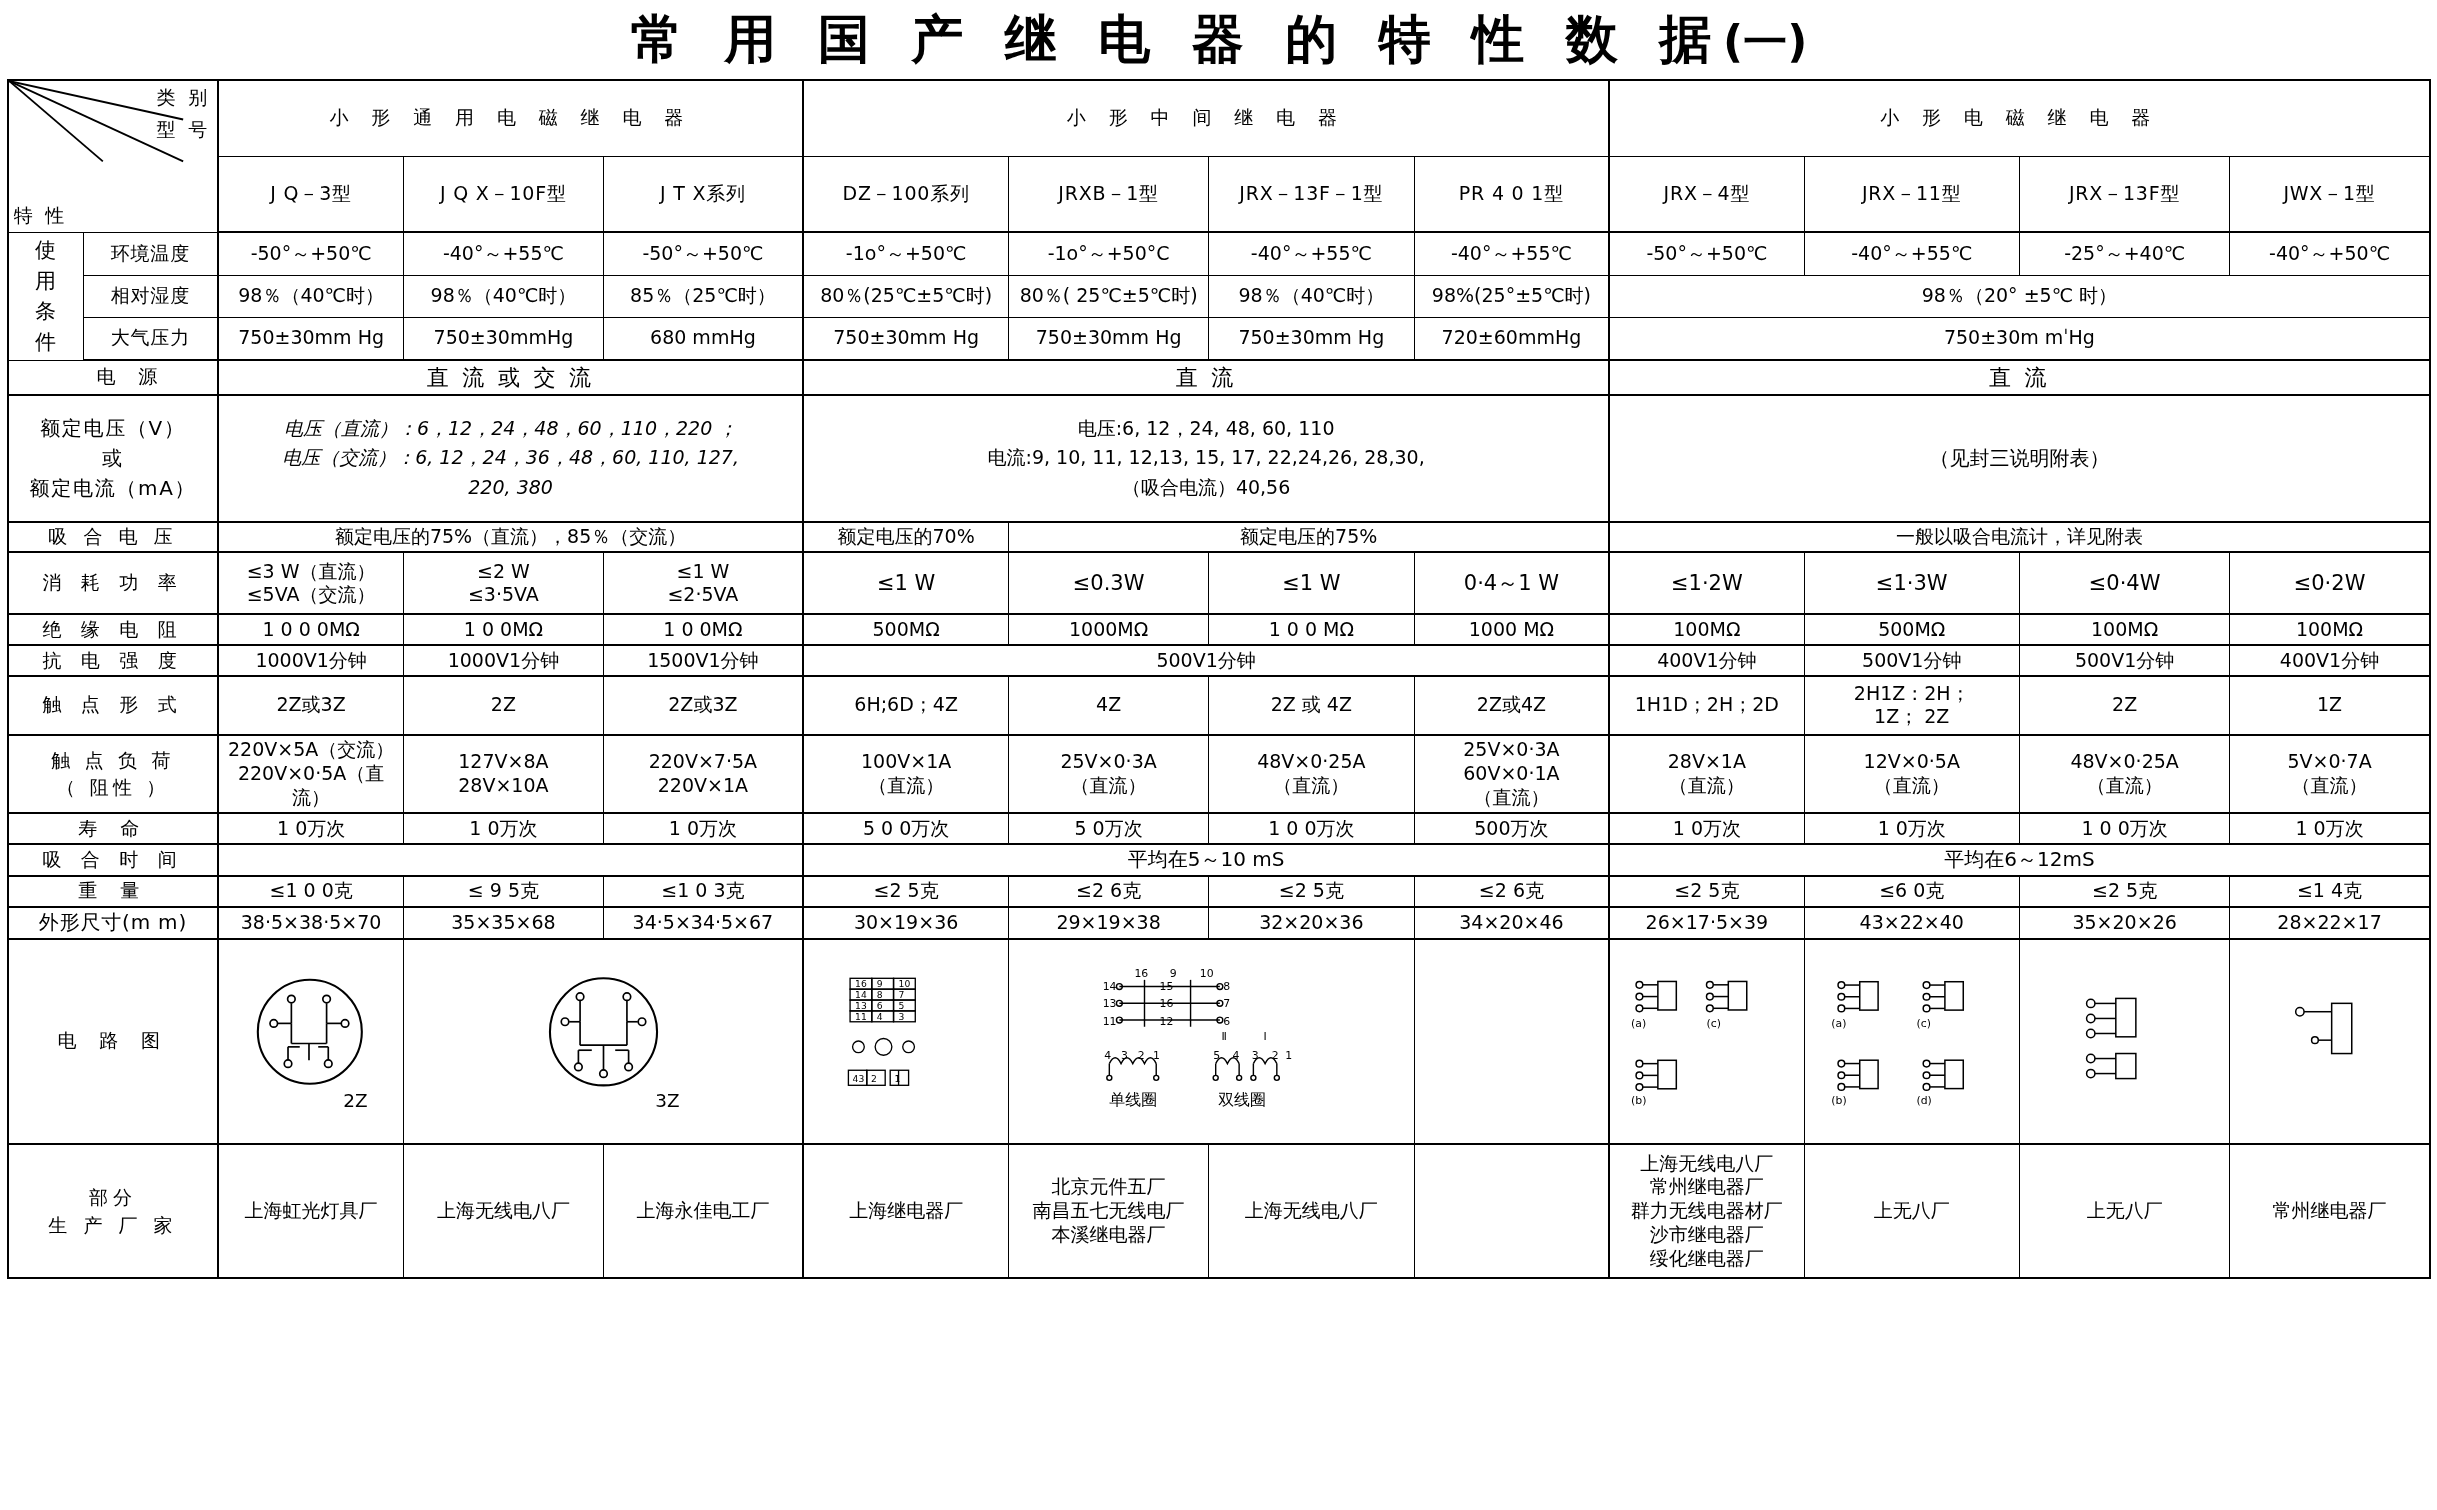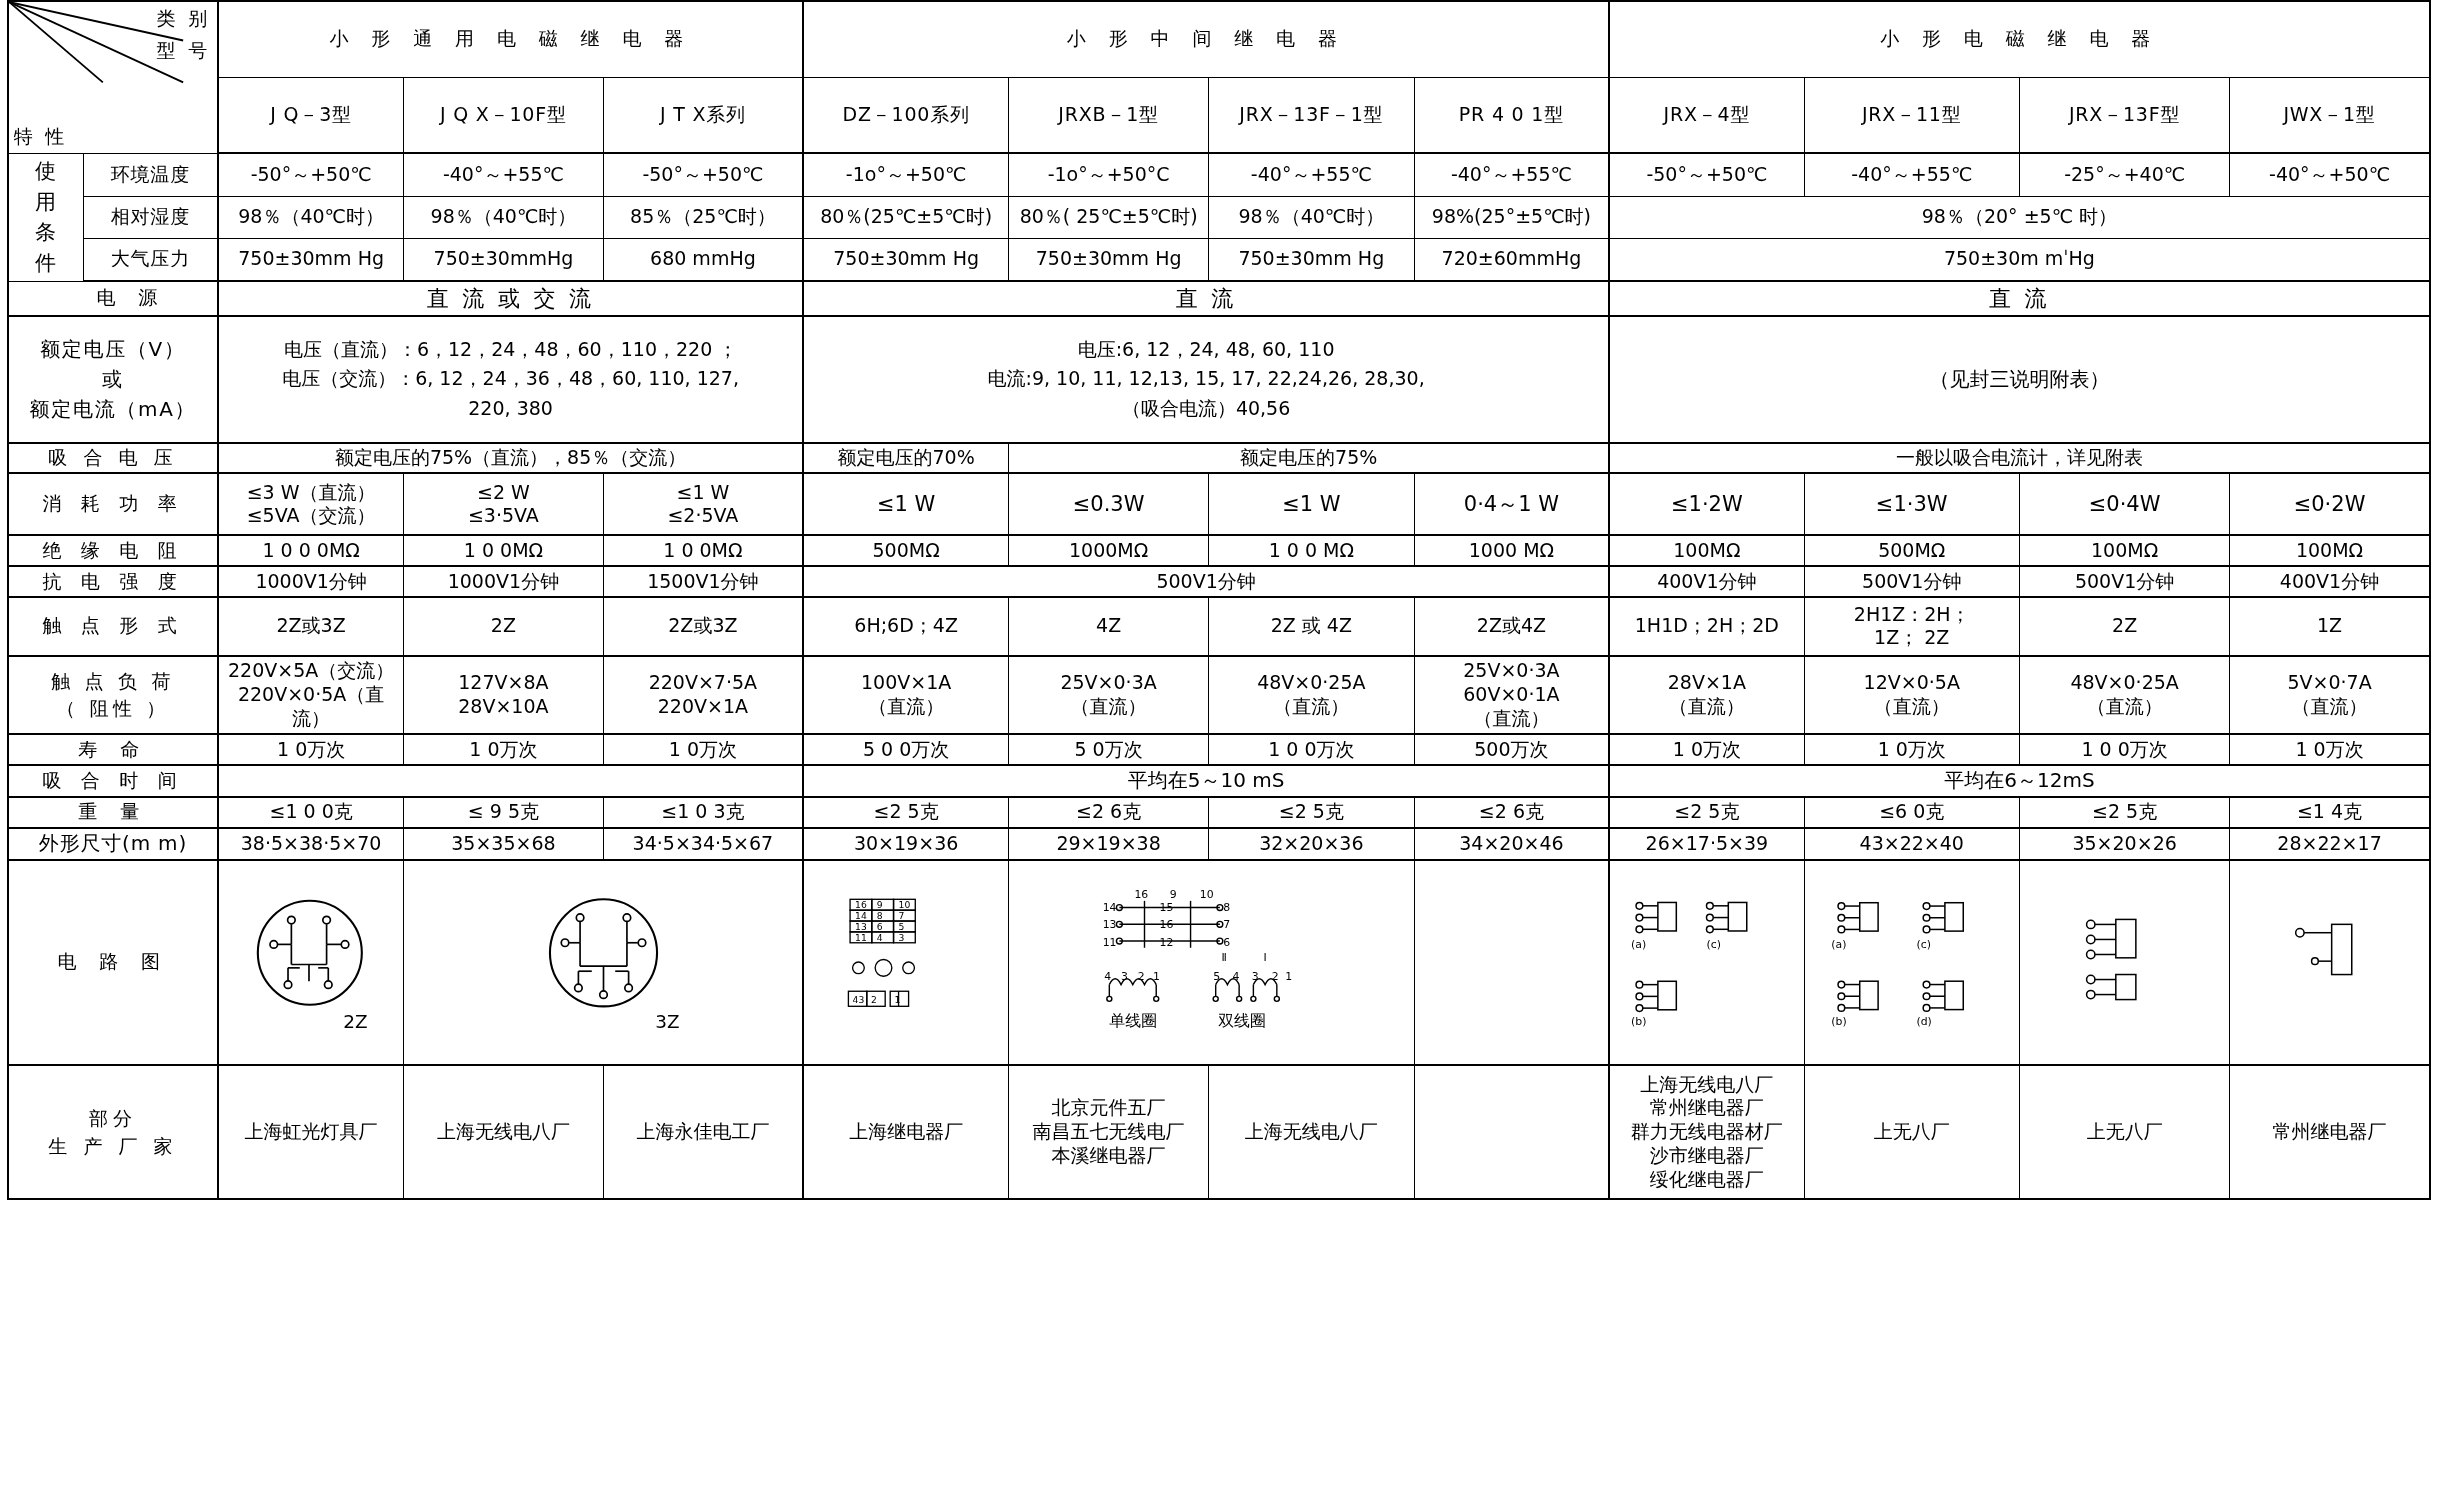--- a/index.html
+++ b/index.html
@@ -67,20 +67,23 @@
 
   
   .circuit{padding:0 !important;height:155px;position:relative;}
   .circuit svg{display:block;margin:0 auto;}
 </style>
 </head>
 <body>
 
 <div id="page">
 
+  <div class="title">
+    <span>常 用 国 产 继 电 器 的 特 性 数 据</span><span class="suffix">(一)</span>
+  </div>
 
   <table class="main">
     <colgroup>
       <col style="width:63px">
         <col style="width:113px">
       <col style="width:155px">
         <col style="width:167px">
         <col style="width:167px">
       <col style="width:172px">
         <col style="width:167px">
@@ -170,21 +173,21 @@
       <td colspan="2" class="rowlabel thick-r thick-b" style="letter-spacing:8.4px;padding-left:38px;">电        源</td>
       <td colspan="3" class="thick-b" style="font-size:22px;letter-spacing:3.3px;">直 流 或 交 流</td>
       <td colspan="4" class="thick-b thick-l" style="font-size:22px;letter-spacing:3.3px;">直            流</td>
       <td colspan="4" class="thick-b thick-l" style="font-size:22px;letter-spacing:3.3px;">直            流</td>
     </tr>
 
     <tr style="height:127px;">
       <td colspan="2" class="rowlabel thick-r thick-b" style="letter-spacing:1.7px;font-size:20px;line-height:1.5;">额定电压（V）
 或
 额定电流（mA）</td>
-      <td colspan="3" class="small thick-b lefttext" style="line-height:1.55;">电压（直流）：6，12，24，48，60，110，220 ；
+      <td colspan="3" class="small thick-b lefttext" style="line-height:1.55;font-style:italic;">电压（直流）：6，12，24，48，60，110，220 ；
 电压（交流）：6, 12，24，36，48，60, 110, 127,
                     220, 380</td>
       <td colspan="4" class="small thick-b thick-l lefttext" style="line-height:1.55;">电压:6, 12，24, 48, 60, 110
 电流:9, 10, 11, 12,13, 15, 17, 22,24,26, 28,30,
 （吸合电流）40,56</td>
       <td colspan="4" class="thick-b thick-l" style="font-size:20px;">（见封三说明附表）</td>
     </tr>
 
     <tr>
       <td colspan="2" class="rowlabel thick-r thick-b" style="letter-spacing:5px;">吸 合 电 压</td>

